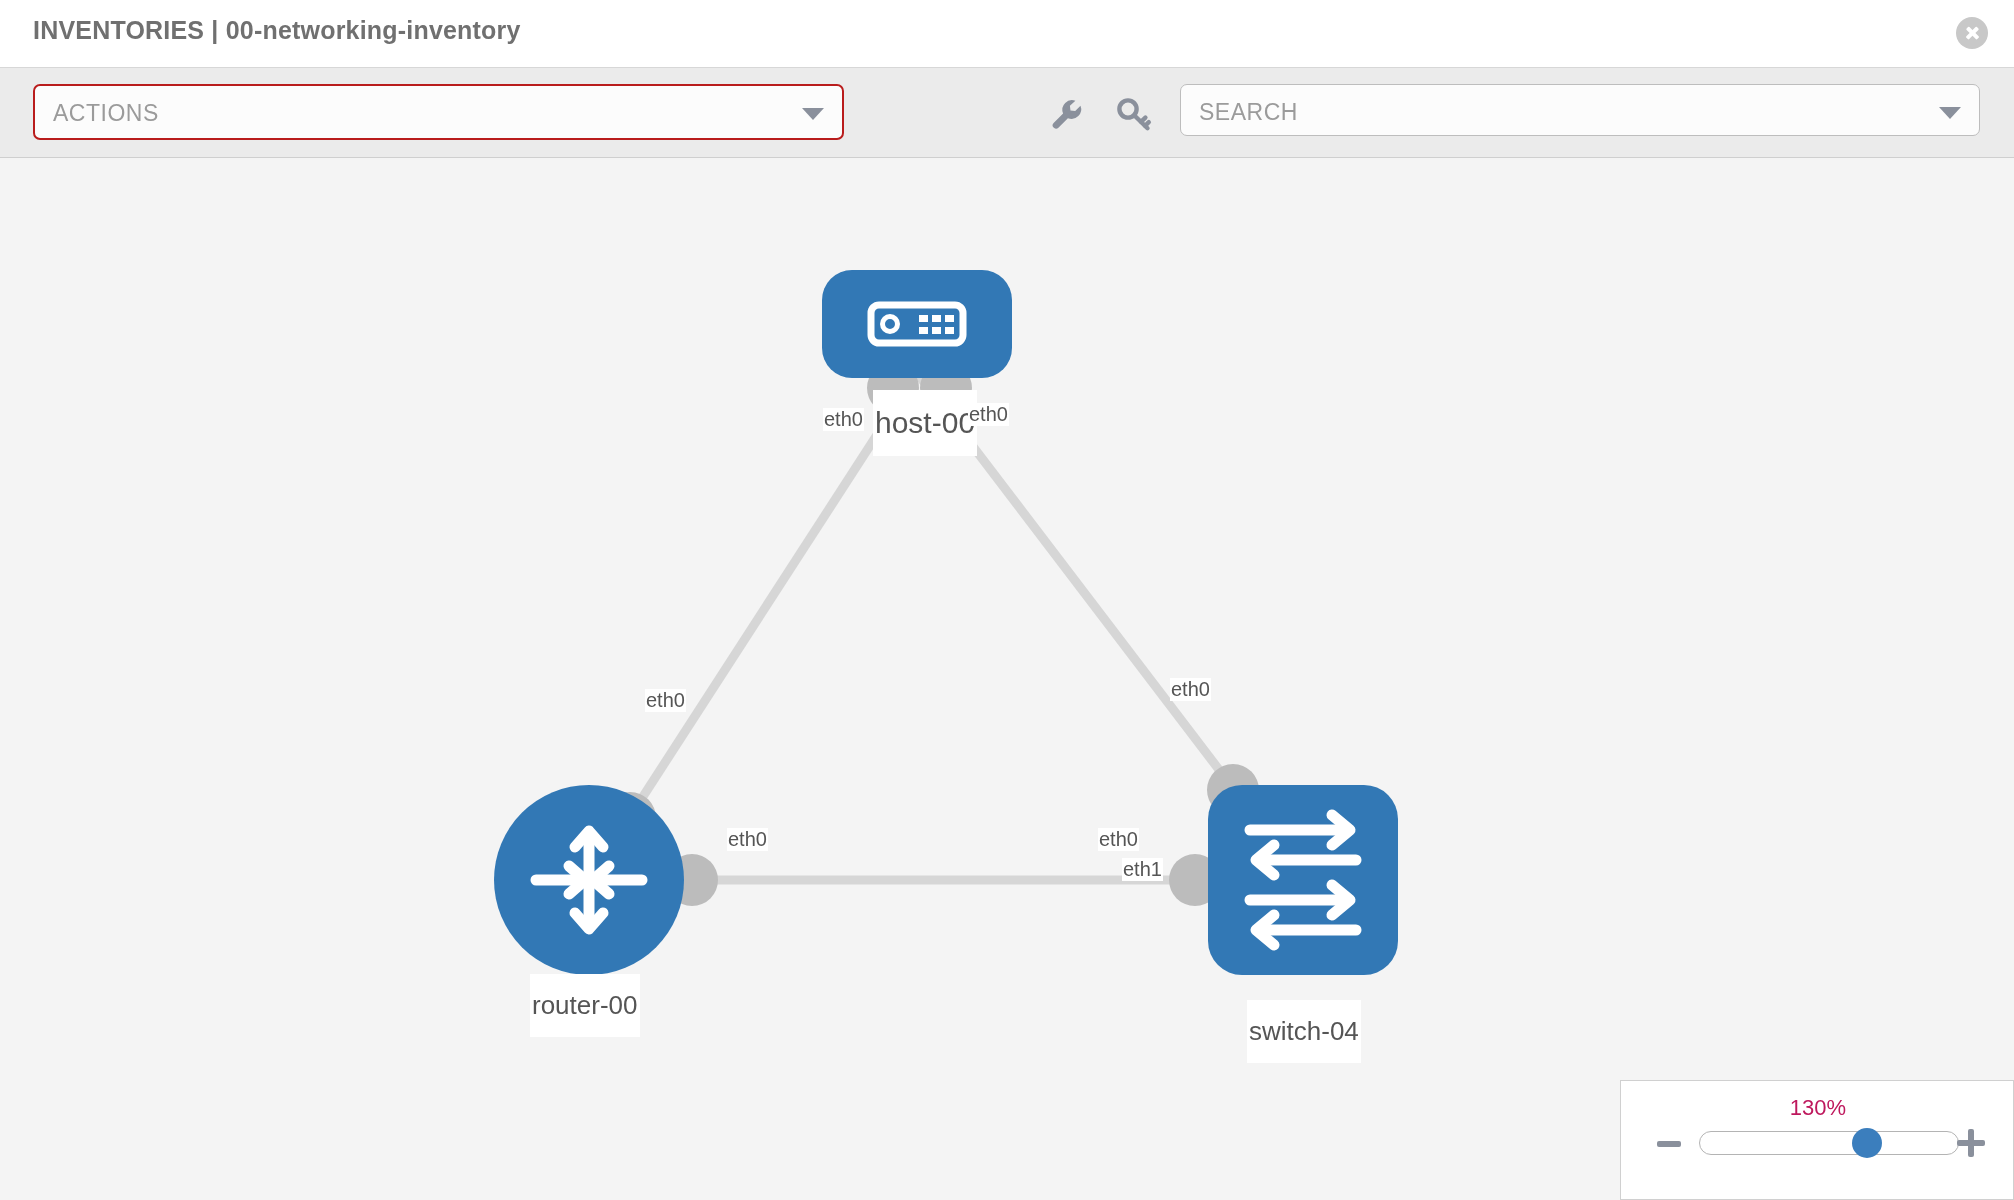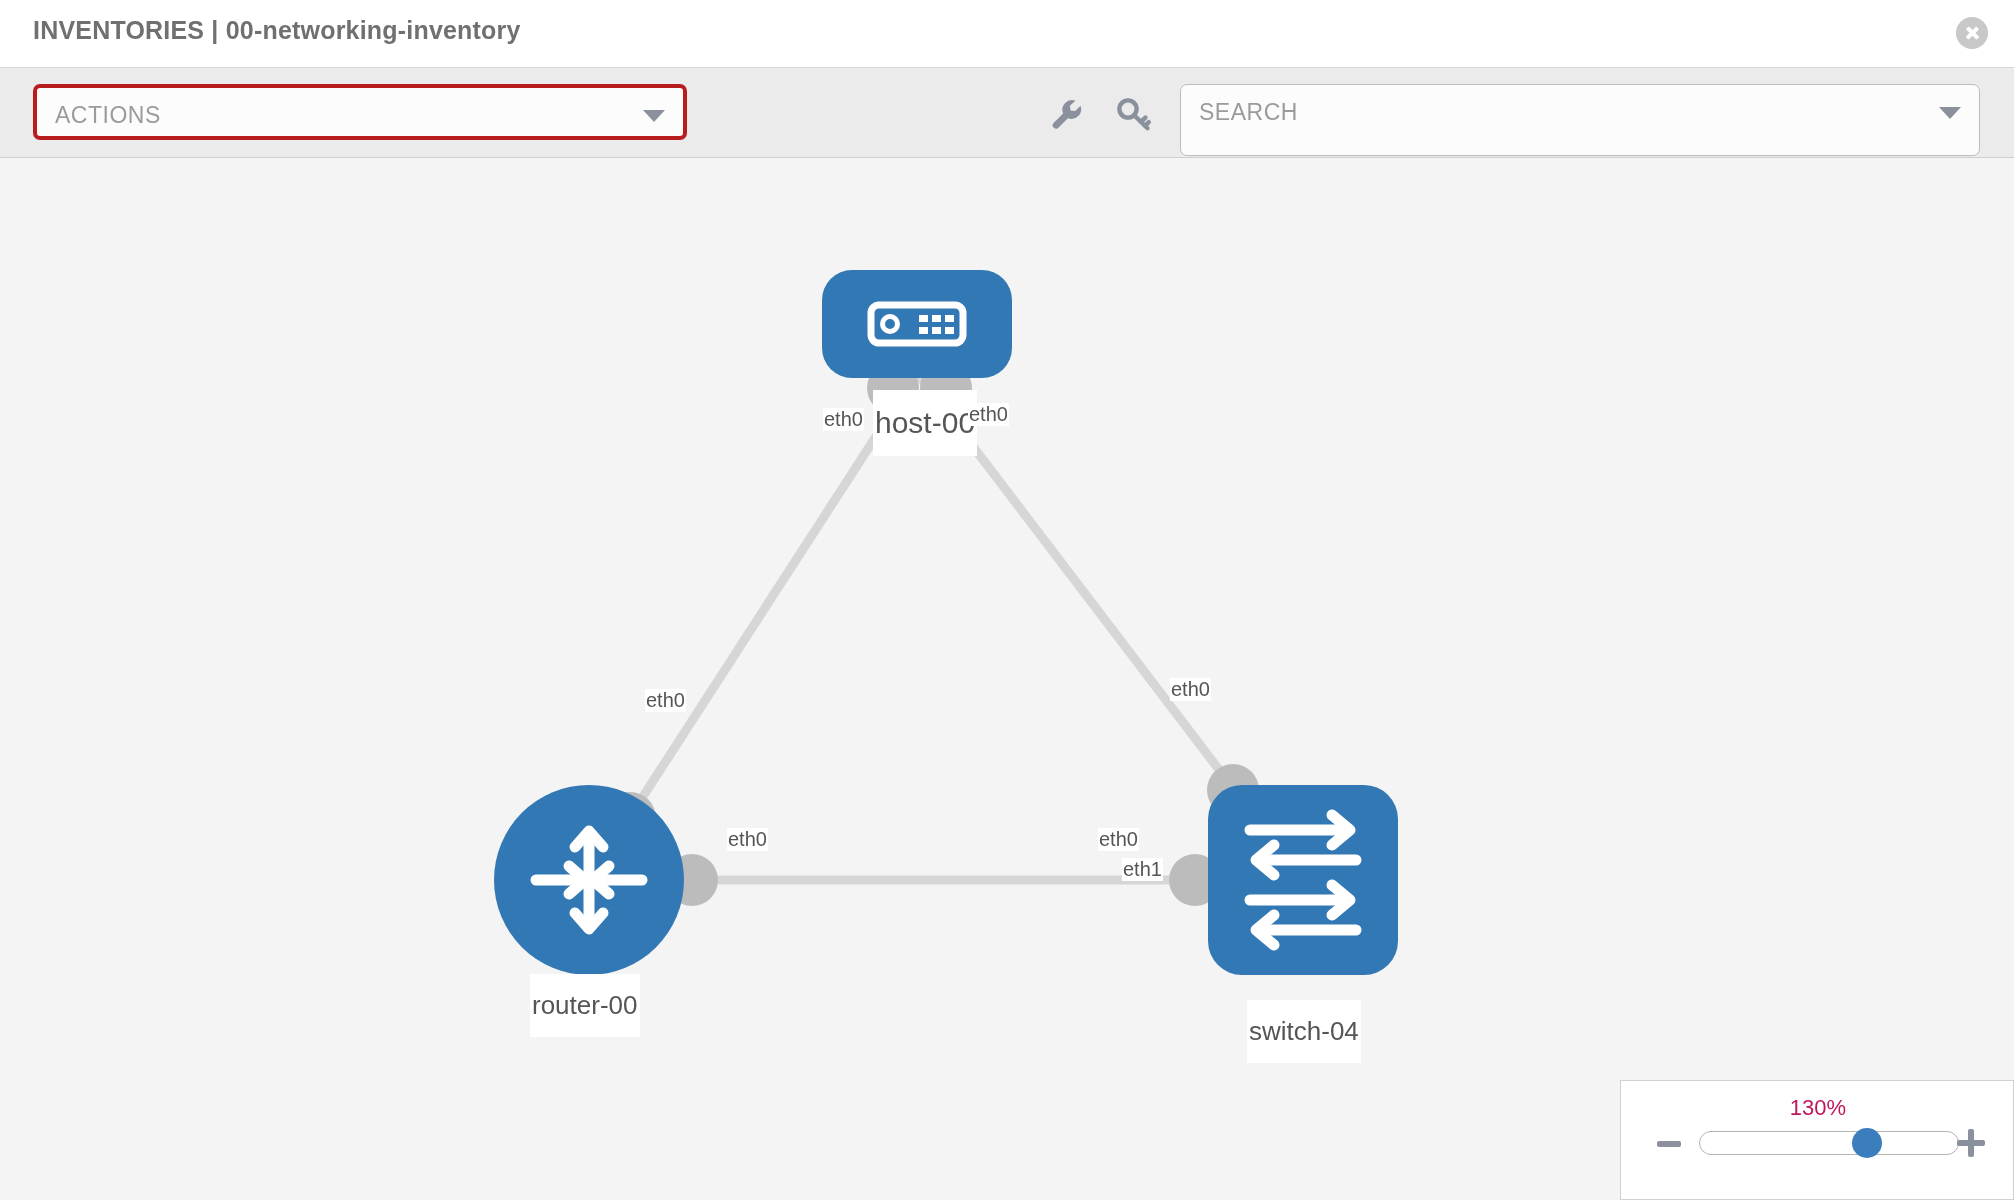--- a/index.html
+++ b/index.html
@@ -68,24 +68,24 @@
     width: 2014px;
     height: 90px;
     background: #ebebeb;
     border-bottom: 1px solid #cfcfcf;
     box-sizing: border-box;
   }
   .actions-select {
     position: absolute;
     left: 33px;
     top: 16px;
-    width: 654px;
+    width: 811px;
     height: 56px;
     background: #fcfcfc;
-    border: 4px solid #b91c1c;
+    border: 2px solid #b91c1c;
     border-radius: 7px;
     box-sizing: border-box;
   }
   .actions-label {
     position: absolute;
     left: 18px;
     top: 14px;
     font-size: 23px;
     color: #9b9b9b;
     letter-spacing: 0.5px;
@@ -107,21 +107,21 @@
     cursor: pointer;
   }
   .wrench-icon { left: 1046px; }
   .key-icon    { left: 1114px; }
 
   .search-box {
     position: absolute;
     left: 1180px;
     top: 16px;
     width: 800px;
-    height: 72px;
+    height: 52px;
     background: #fcfcfc;
     border: 1px solid #bdbdbd;
     border-radius: 7px;
     box-sizing: border-box;
   }
   .search-label {
     position: absolute;
     left: 18px;
     top: 14px;
     font-size: 23px;

